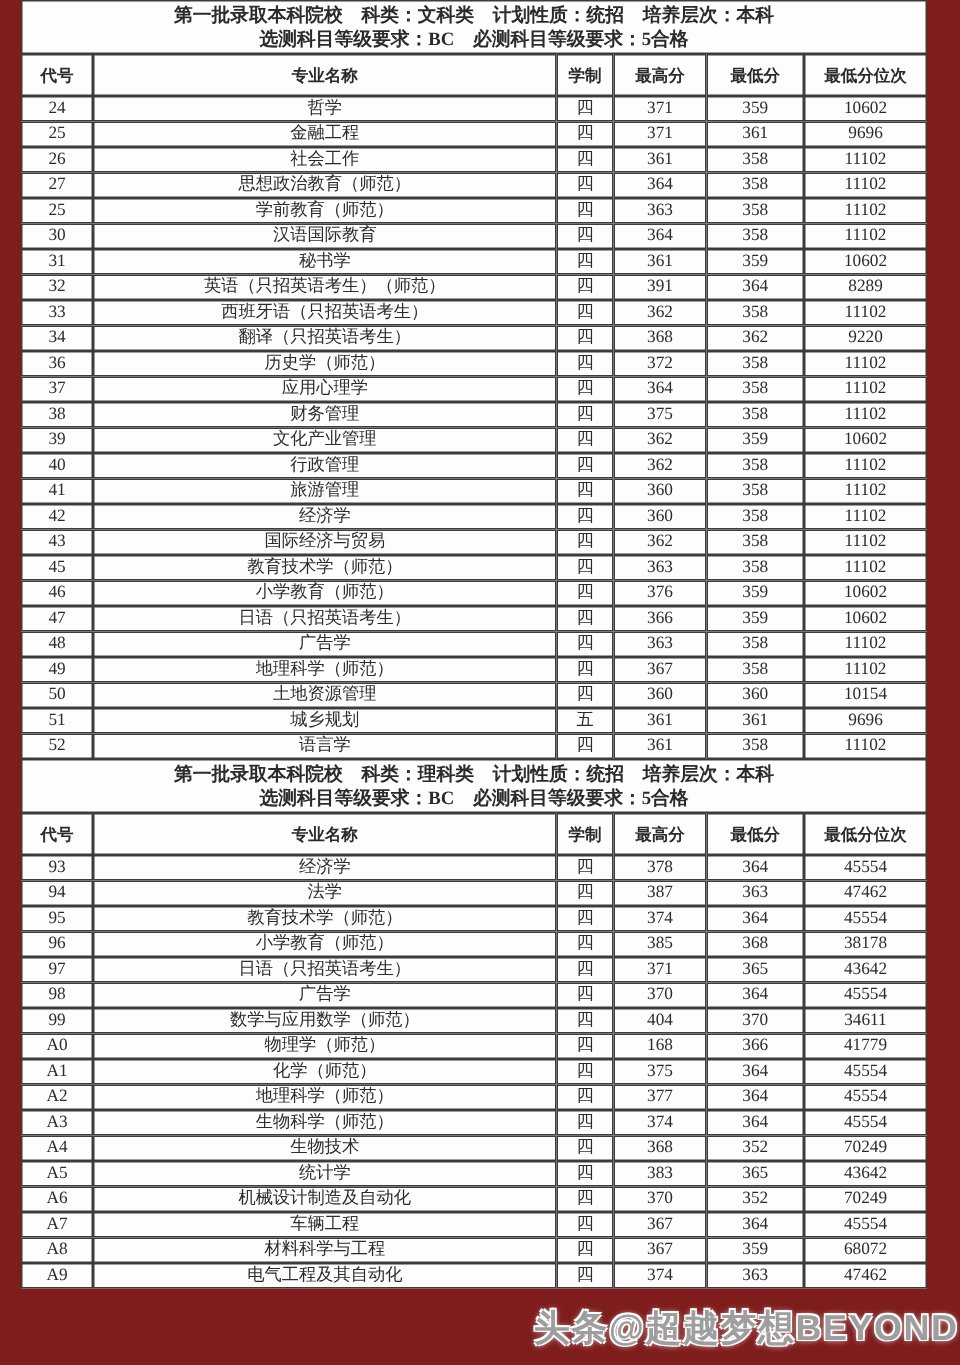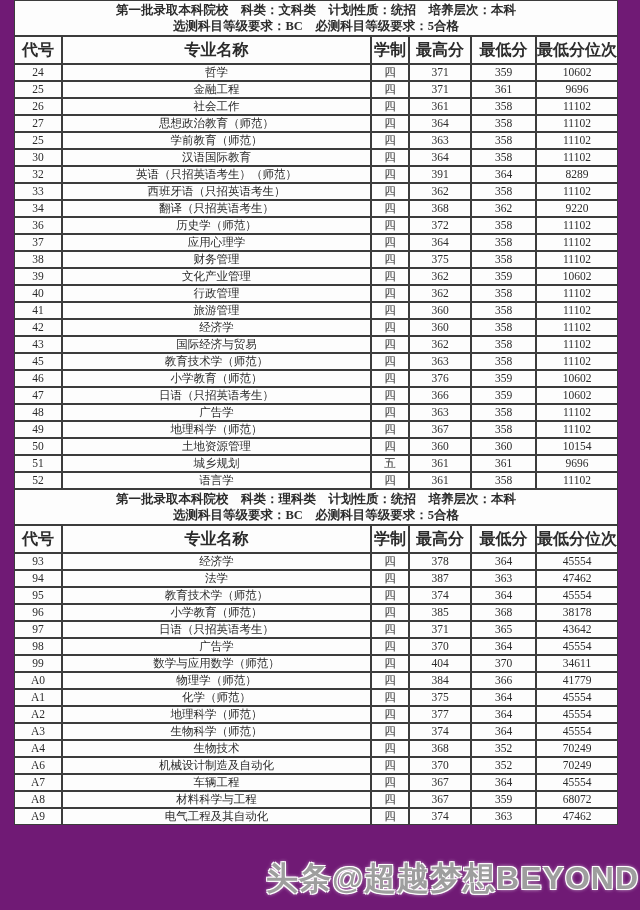--- a/index.html
+++ b/index.html
@@ -4,21 +4,21 @@
 <style>
   html, body {
     margin: 0;
     padding: 0;
     background: #ffffff;
   }
   .page {
     position: relative;
     width: 640px;
     height: 910px;
-    background: #701a75;
+    background: #7f1d1d;
     overflow: hidden;
     font-family: "Liberation Serif", "DejaVu Serif", serif;
     color: #2b2b2b;
   }
   .tables-container {
     position: absolute;
     left: 14px;
     top: 0;
   }
   table.score-table {
@@ -40,42 +40,42 @@
     height: 34px;
     font-weight: bold;
     font-size: 12.5px;
     line-height: 16px;
     background: #fdfdfd;
   }
   tr.title-row .title-line { text-align: center; }
   tr.header-row th {
     height: 26px;
     font-weight: bold;
-    font-size: 16px;
+    font-size: 11px;
     background: #fdfdfd;
   }
   td.data-cell {
     height: 15px;
     font-size: 11.5px;
     line-height: 15px;
     background: #fdfdfd;
   }
   col.c0 { width: 48px; }
   col.c1 { width: 309px; }
   col.c2 { width: 38px; }
   col.c3 { width: 62px; }
   col.c4 { width: 65px; }
   col.c5 { width: 82px; }
   .watermark {
     position: absolute;
     right: 1px;
     bottom: 9px;
     font-family: "Liberation Sans", "DejaVu Sans", sans-serif;
     font-weight: bold;
-    font-size: 32px;
+    font-size: 24px;
     letter-spacing: 1px;
     color: rgba(148, 148, 148, 0.9);
     text-shadow:
       -1px -1px 0 #ffffff,
        1px -1px 0 #ffffff,
       -1px  1px 0 #ffffff,
        1px  1px 0 #ffffff,
        0 0 4px #ffffff;
     pointer-events: none;
   }
@@ -153,20 +153,28 @@
           </tr>
           <tr>
             <td class="data-cell">30</td>
             <td class="data-cell">汉语国际教育</td>
             <td class="data-cell">四</td>
             <td class="data-cell">364</td>
             <td class="data-cell">358</td>
             <td class="data-cell">11102</td>
           </tr>
           <tr>
+            <td class="data-cell">31</td>
+            <td class="data-cell">秘书学</td>
+            <td class="data-cell">四</td>
+            <td class="data-cell">361</td>
+            <td class="data-cell">359</td>
+            <td class="data-cell">10602</td>
+          </tr>
+          <tr>
             <td class="data-cell">32</td>
             <td class="data-cell">英语（只招英语考生）（师范）</td>
             <td class="data-cell">四</td>
             <td class="data-cell">391</td>
             <td class="data-cell">364</td>
             <td class="data-cell">8289</td>
           </tr>
           <tr>
             <td class="data-cell">33</td>
             <td class="data-cell">西班牙语（只招英语考生）</td>
@@ -392,21 +400,21 @@
             <td class="data-cell">数学与应用数学（师范）</td>
             <td class="data-cell">四</td>
             <td class="data-cell">404</td>
             <td class="data-cell">370</td>
             <td class="data-cell">34611</td>
           </tr>
           <tr>
             <td class="data-cell">A0</td>
             <td class="data-cell">物理学（师范）</td>
             <td class="data-cell">四</td>
-            <td class="data-cell">384</td>
+            <td class="data-cell">168</td>
             <td class="data-cell">366</td>
             <td class="data-cell">41779</td>
           </tr>
           <tr>
             <td class="data-cell">A1</td>
             <td class="data-cell">化学（师范）</td>
             <td class="data-cell">四</td>
             <td class="data-cell">375</td>
             <td class="data-cell">364</td>
             <td class="data-cell">45554</td>
@@ -427,20 +435,28 @@
             <td class="data-cell">364</td>
             <td class="data-cell">45554</td>
           </tr>
           <tr>
             <td class="data-cell">A4</td>
             <td class="data-cell">生物技术</td>
             <td class="data-cell">四</td>
             <td class="data-cell">368</td>
             <td class="data-cell">352</td>
             <td class="data-cell">70249</td>
+          </tr>
+          <tr>
+            <td class="data-cell">A5</td>
+            <td class="data-cell">统计学</td>
+            <td class="data-cell">四</td>
+            <td class="data-cell">383</td>
+            <td class="data-cell">365</td>
+            <td class="data-cell">43642</td>
           </tr>
           <tr>
             <td class="data-cell">A6</td>
             <td class="data-cell">机械设计制造及自动化</td>
             <td class="data-cell">四</td>
             <td class="data-cell">370</td>
             <td class="data-cell">352</td>
             <td class="data-cell">70249</td>
           </tr>
           <tr>

